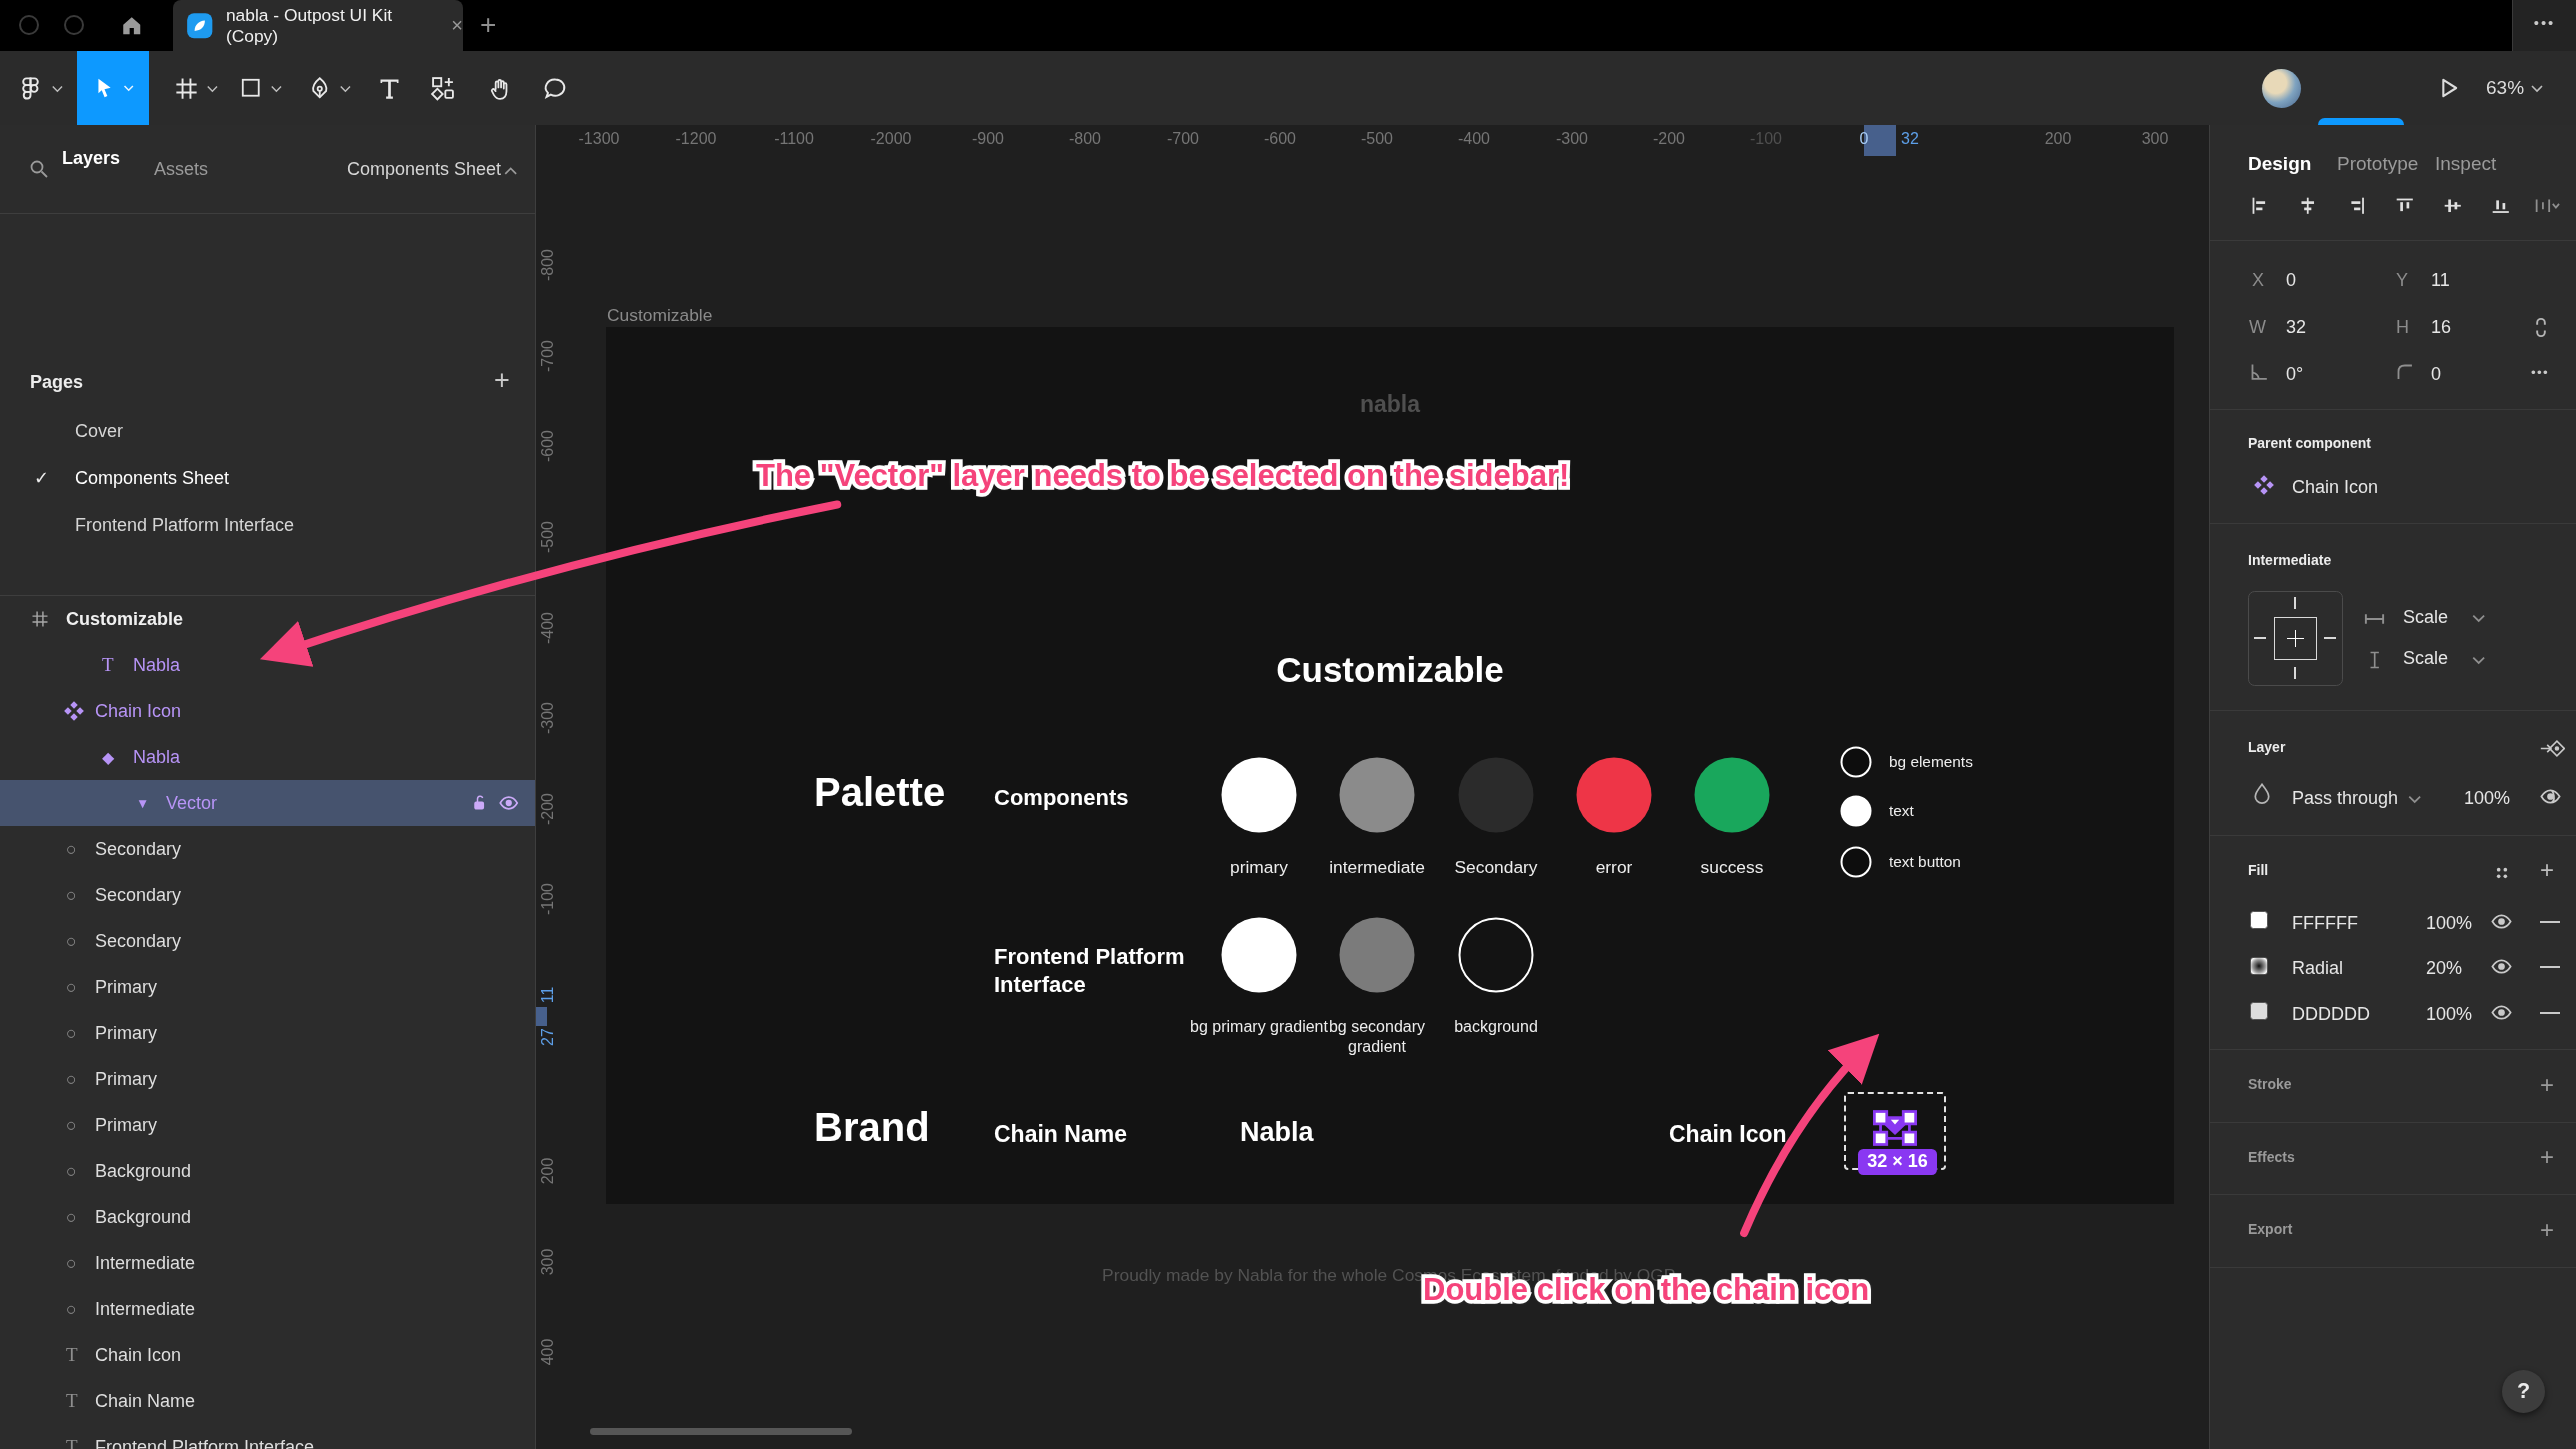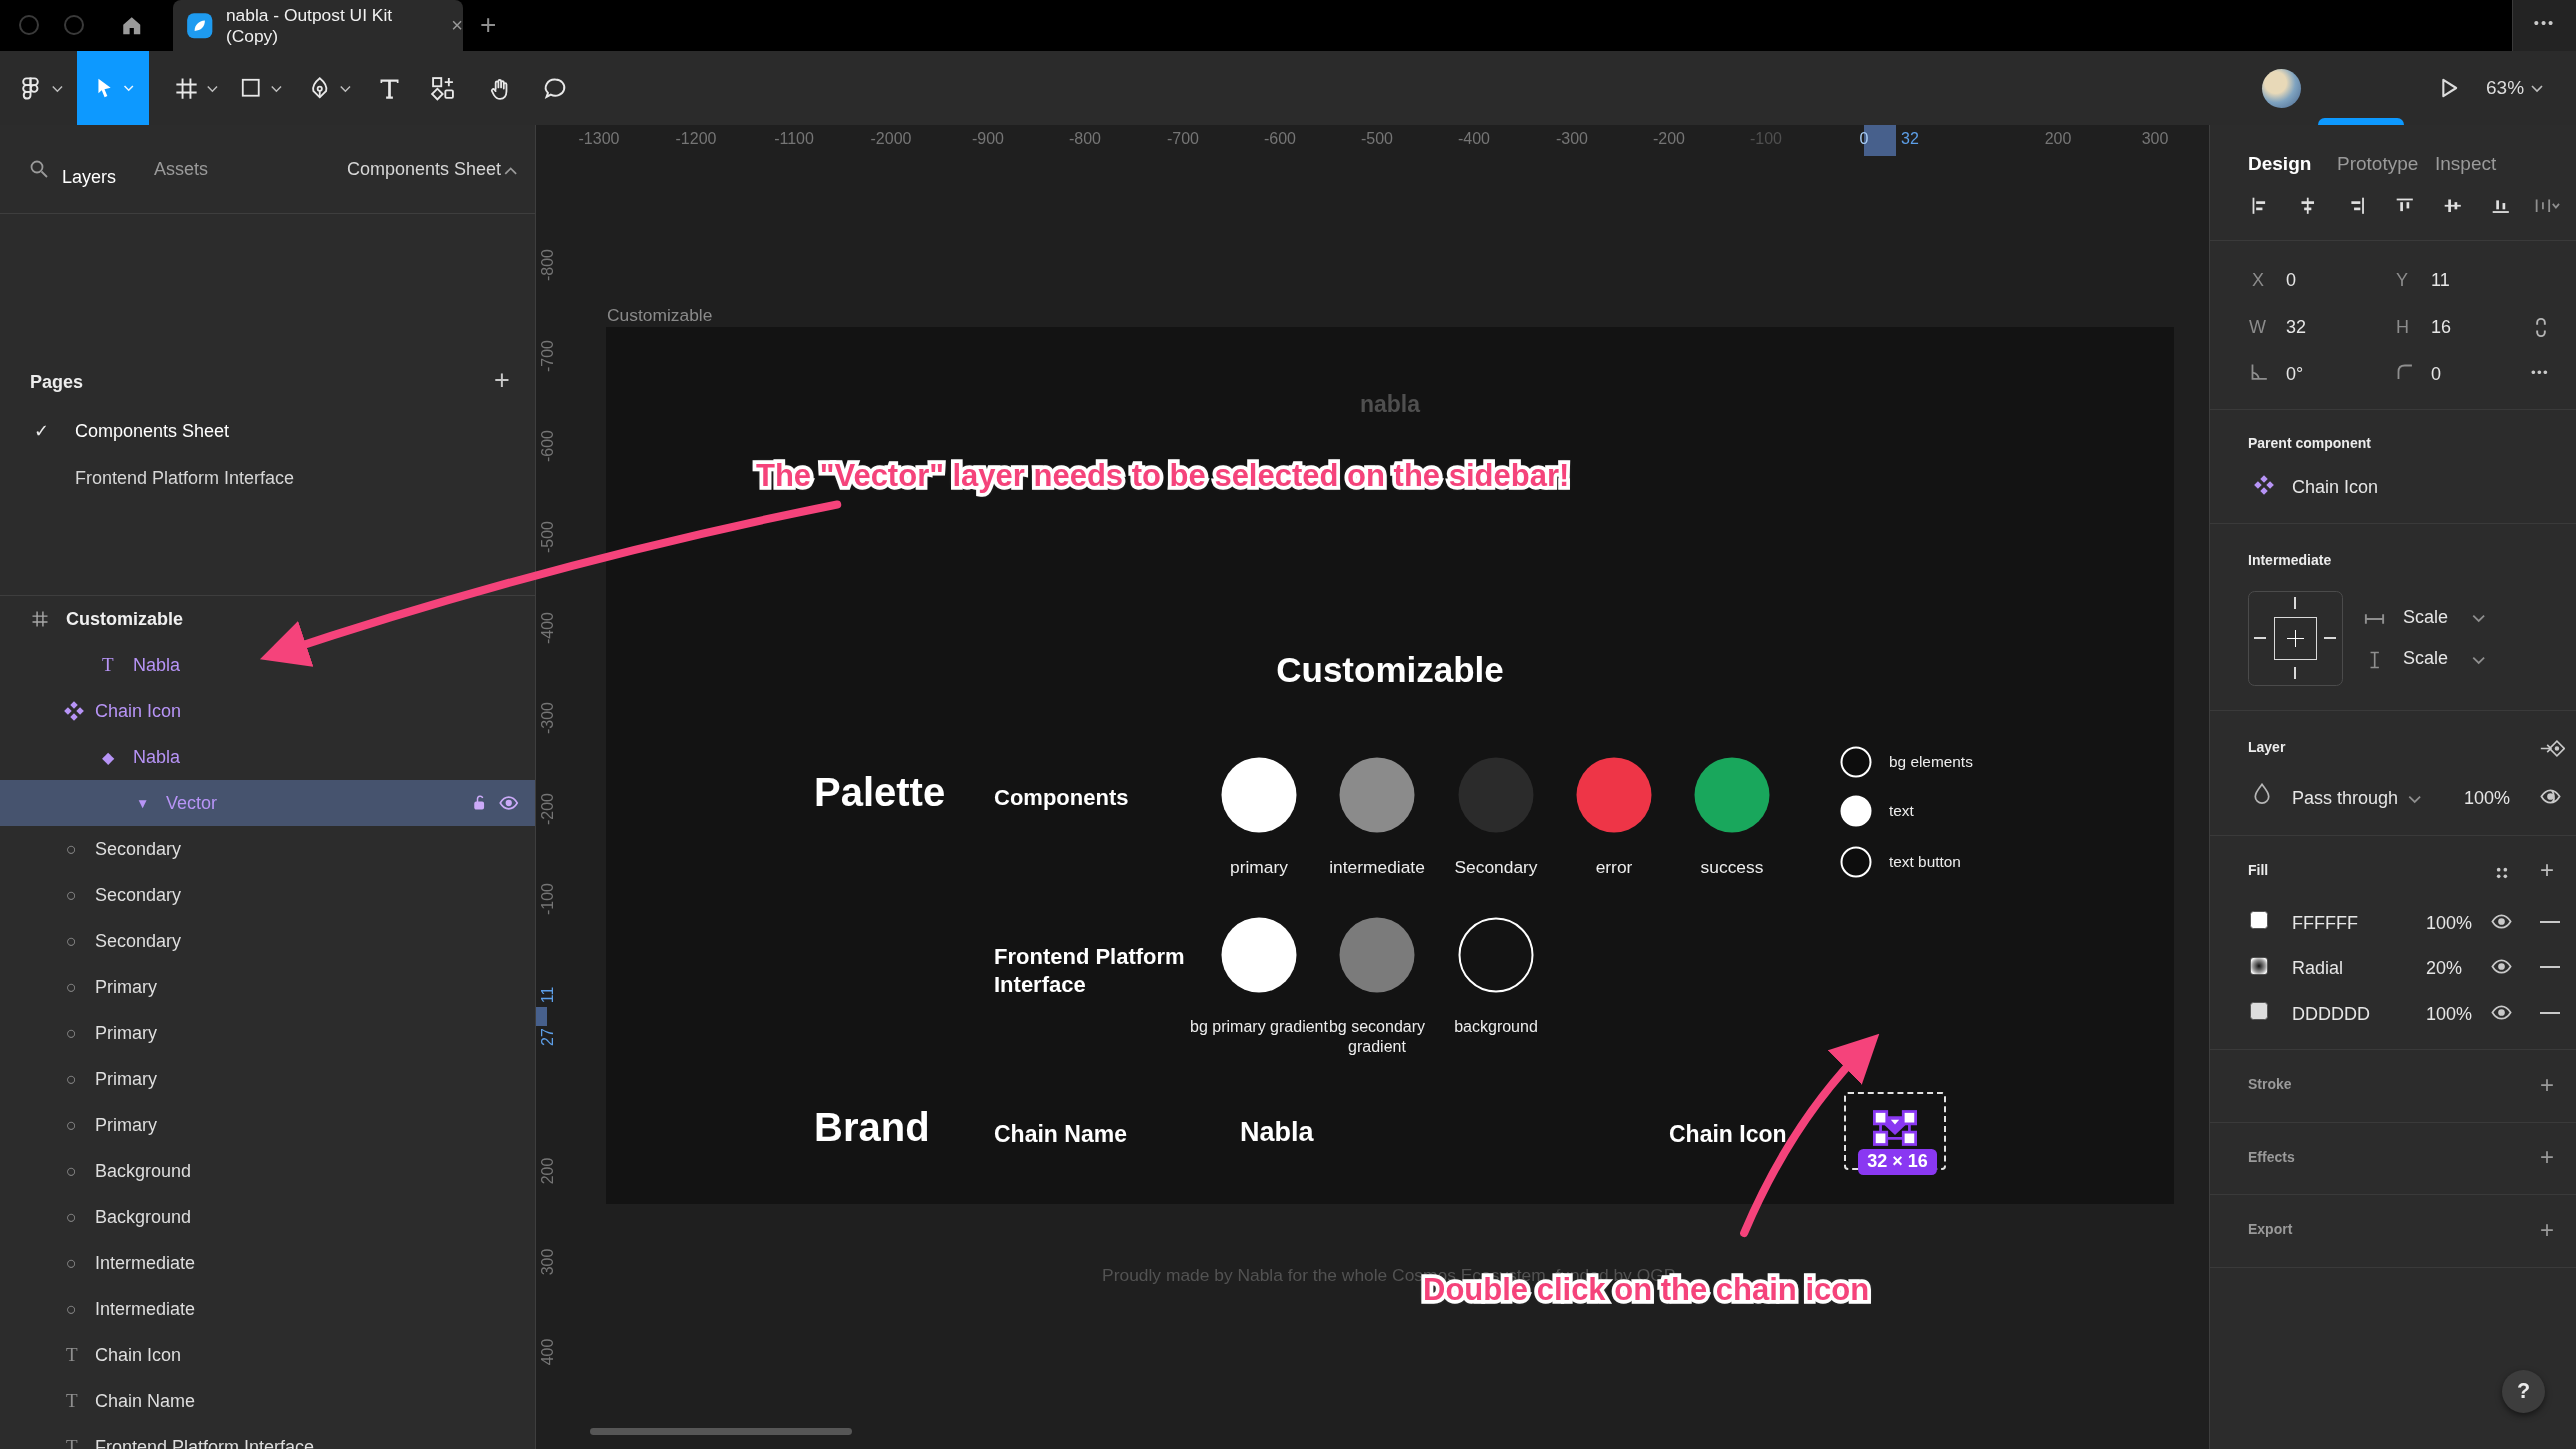--- a/index.html
+++ b/index.html
@@ -167,32 +167,35 @@
       </svg>
   </div>
 </div>
 
 <div class="abs" id="lsb">
   <div id="lsb-head">
     <svg class="abs" style="left:27px; top:32px;" width="24" height="24" viewBox="0 0 24 24" fill="none" stroke="#9a9a9a" stroke-width="1.8">
         <circle cx="10" cy="10" r="5.5"></circle>
         <path d="M14.5 14.5 L20 20"></path>
       </svg>
-    <span class="abs lsb-tab" style="left:62px; top:42px; color:#fff; font-weight:normal;">Layers</span>
+    <span class="abs lsb-tab" style="left:62px; top:23px; color:#fff; font-weight:bold;">Layers</span>
     <span class="abs lsb-tab" style="left:154px; top:34px; color:#9a9a9a;">Assets</span>
     <span class="abs" style="left:347px; top:34px; color:#d6d6d6; font-size:18px;">Components Sheet</span>
     <svg class="abs" style="left:502px; top:38px;" width="17.4" height="17.4" viewBox="0 0 16 16">
         <path d="M3 10 l5-5 5 5" stroke="#9a9a9a" stroke-width="1.6" fill="none"></path>
       </svg>
   </div>
 
   <span class="abs sec-title" style="left:30px; top:247px;">Pages</span>
   <span class="abs" style="left:494px; top:240px; color:#c9c9c9; font-size:27px; font-weight:200;">+</span>
 
   <div class="abs" style="left:0; top:282px; width:100%;">
+    <div class="page-row">
+      <span class="page-label">Cover</span>
+    </div>
     <div class="page-row">
       <span class="abs" style="left:34px; top:50%; transform:translateY(-50%); color:#ececec; font-size:18px;">✓</span>
       <span class="page-label" style="color:#fff;">Components Sheet</span>
     </div>
     <div class="page-row">
       <span class="page-label">Frontend Platform Interface</span>
     </div>
   </div>
 
   <div class="abs" style="left:0; top:470px; width:100%; height:1.3px; background:#3e3e3e;"></div>

